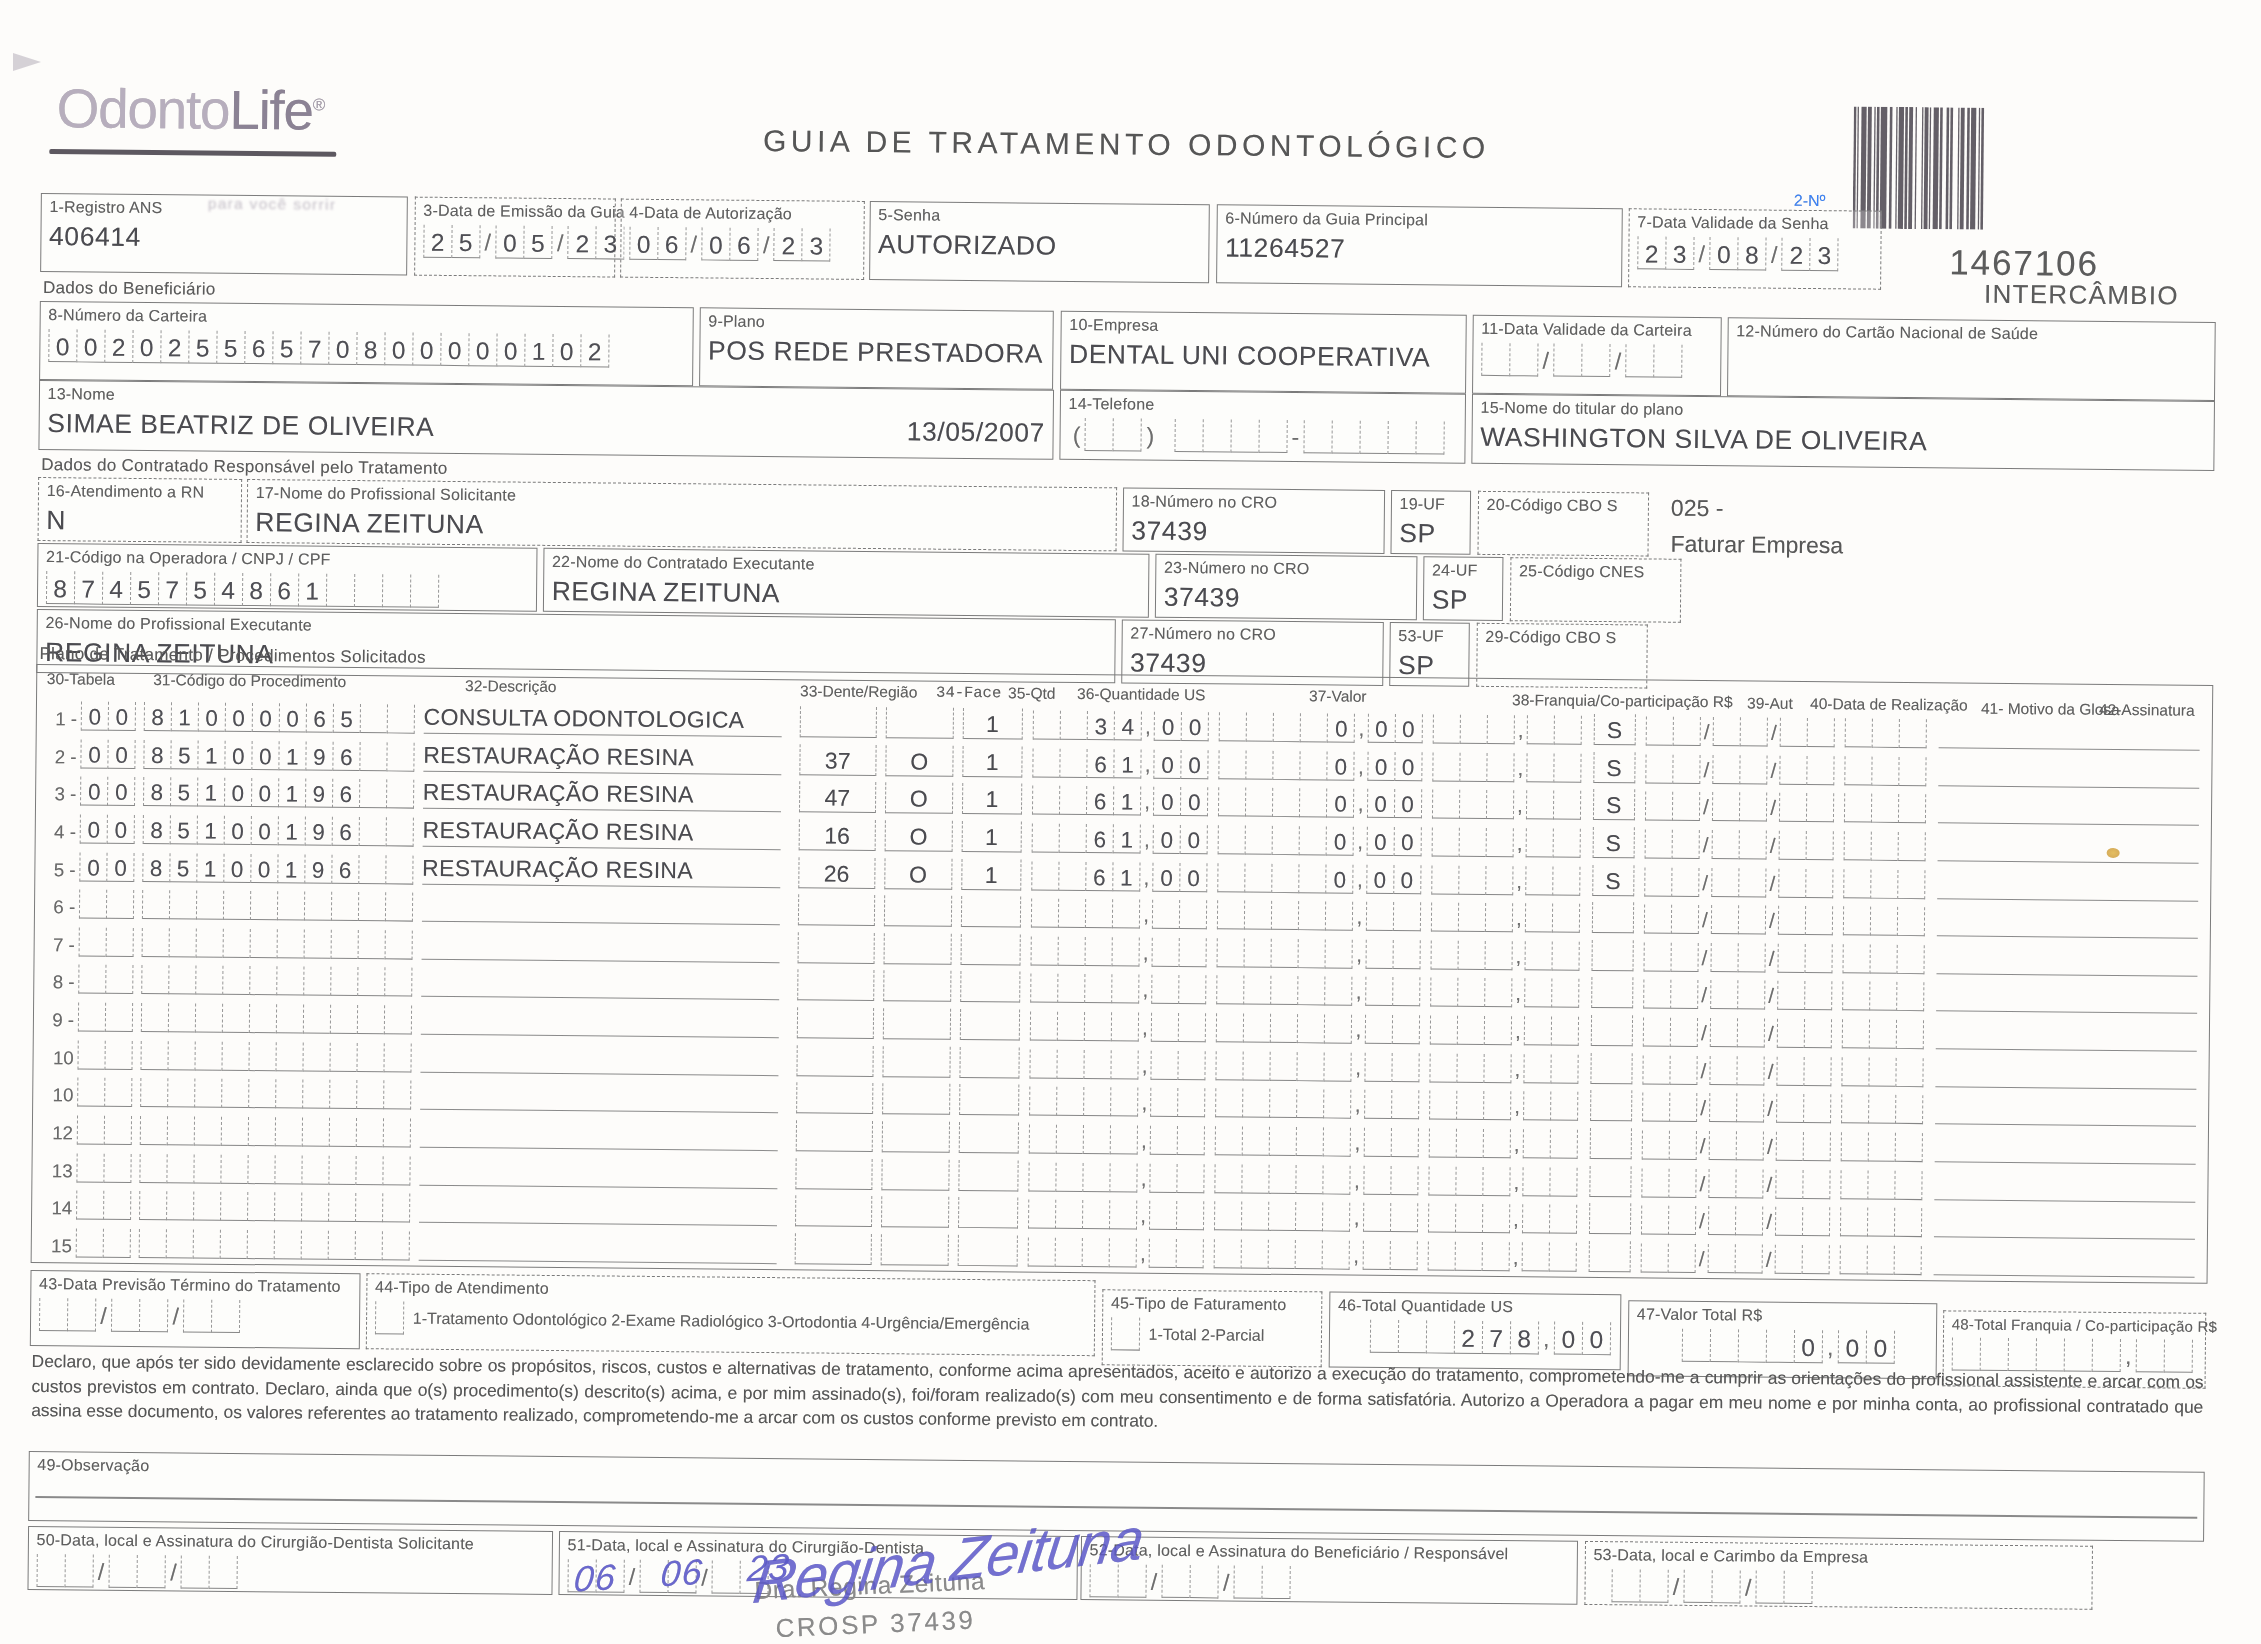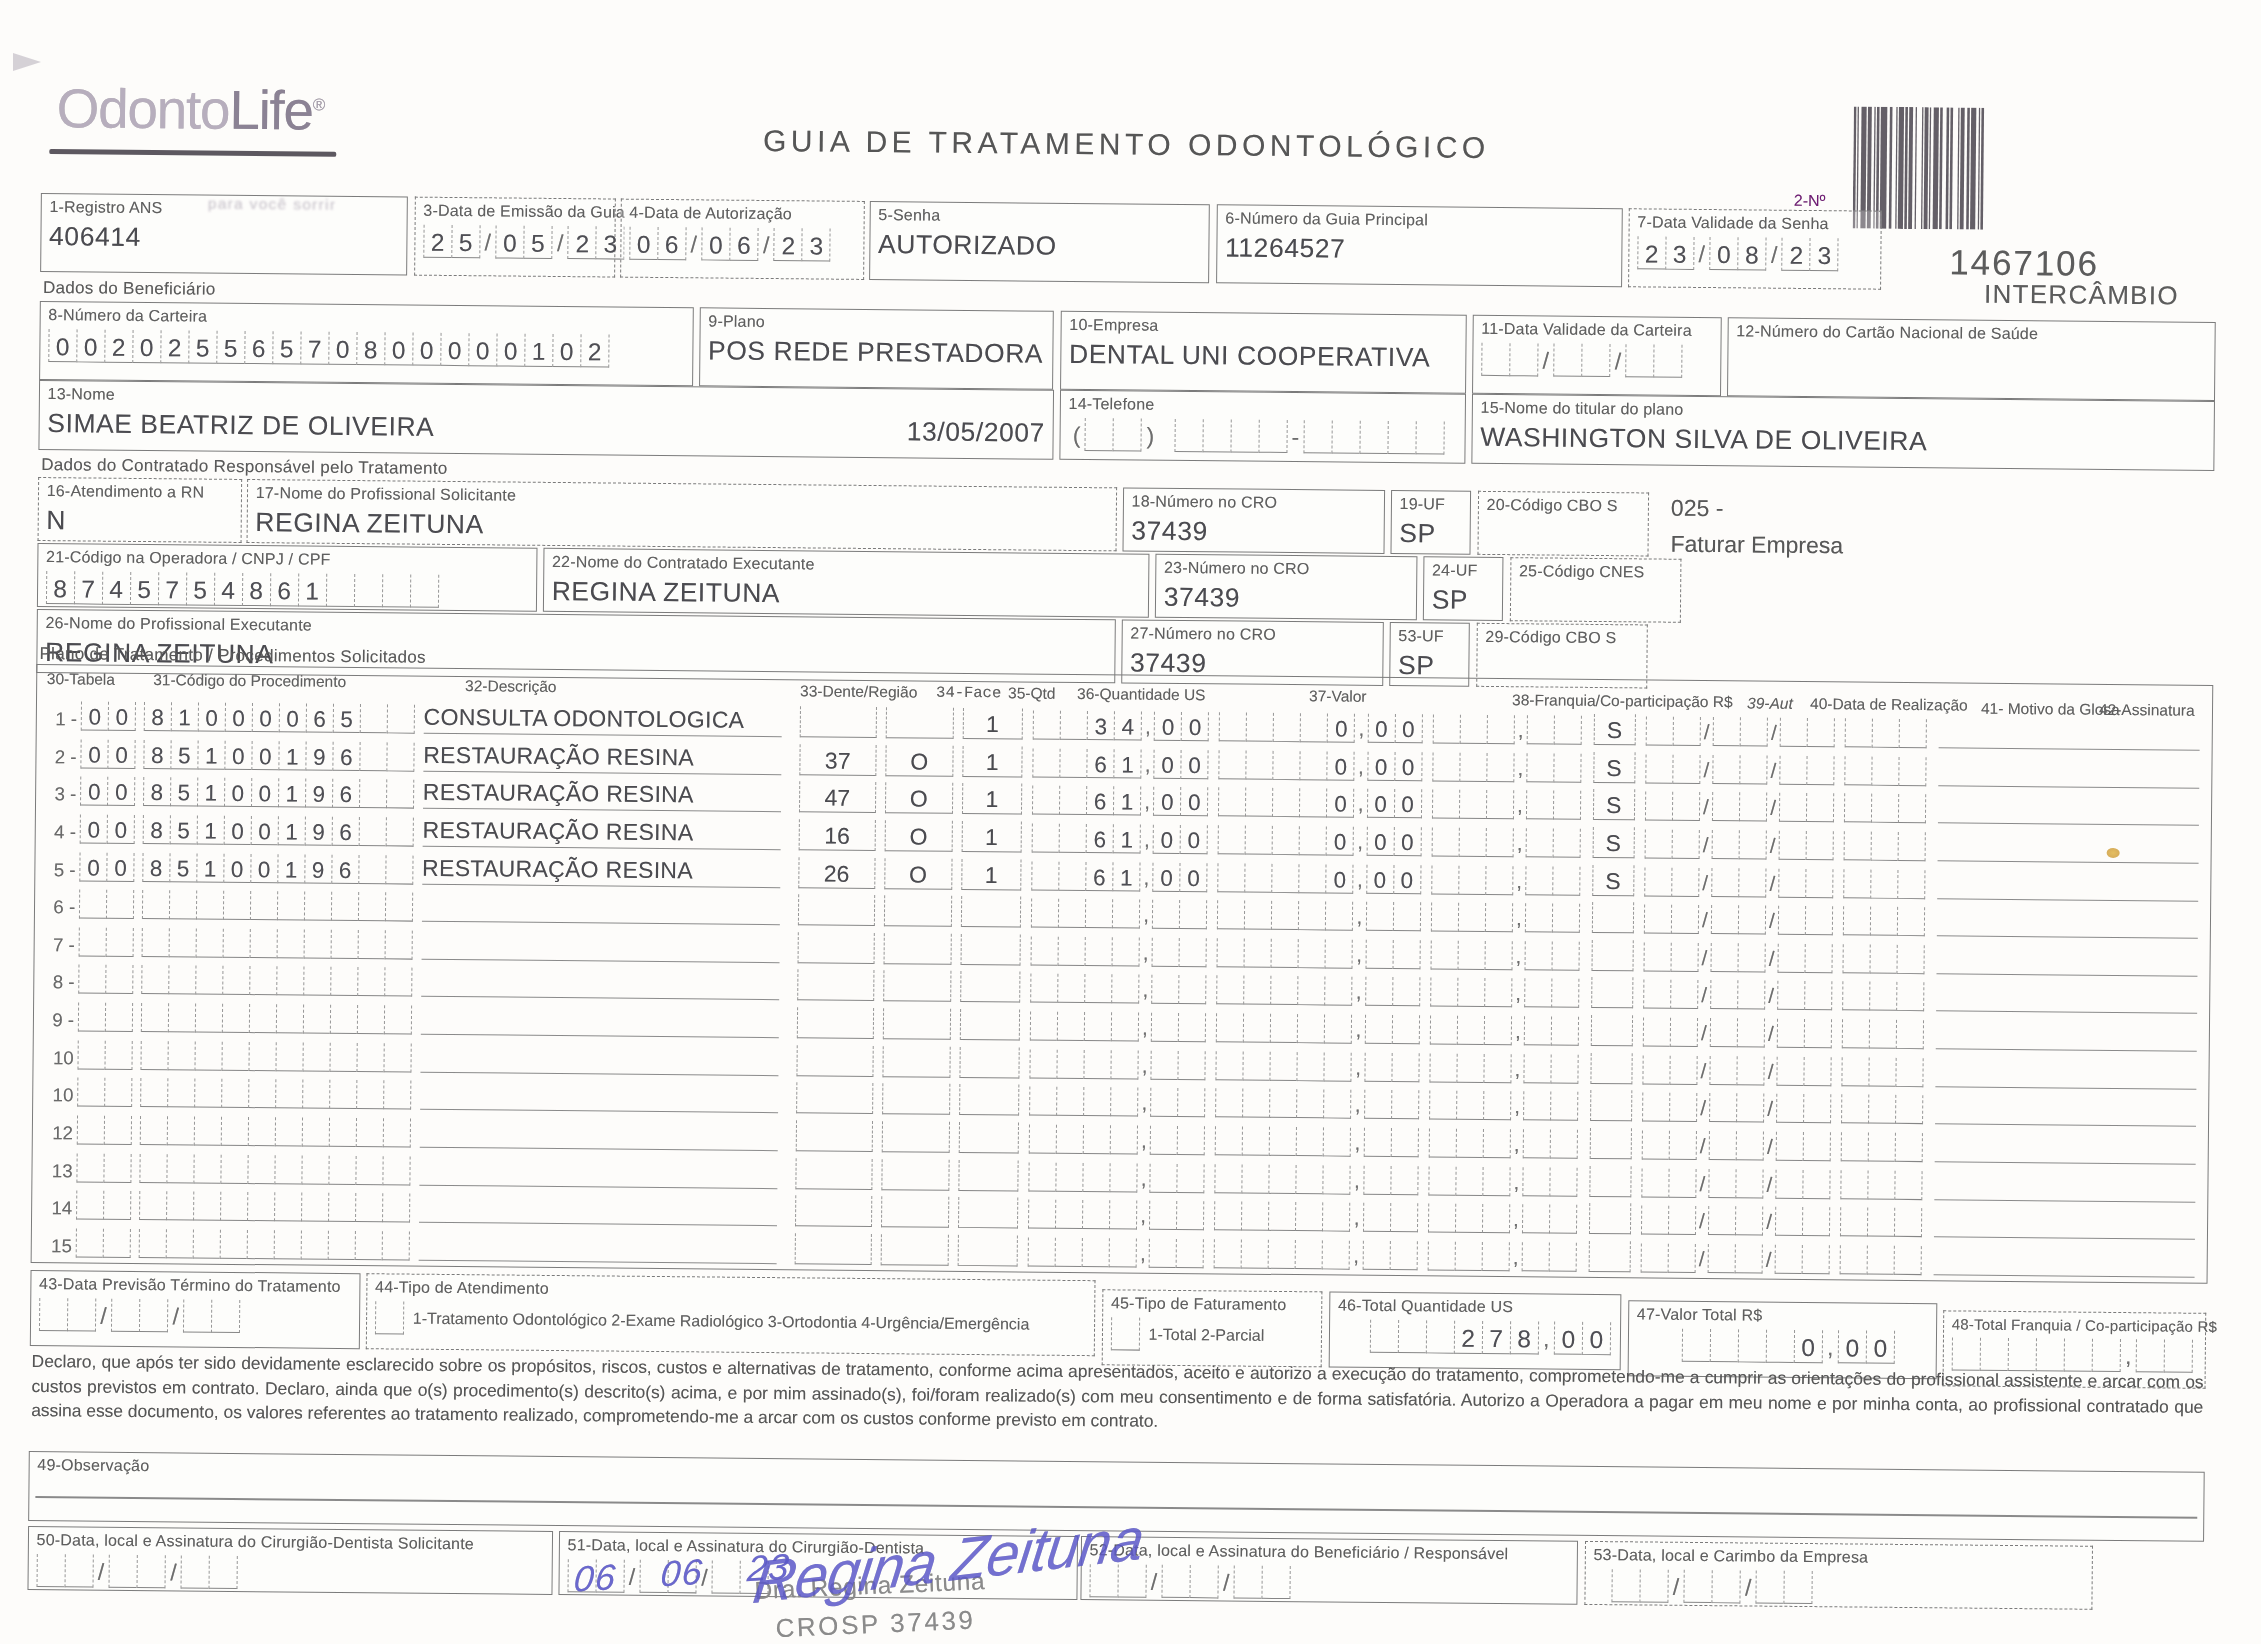--- a/index.html
+++ b/index.html
@@ -23,21 +23,21 @@
   
   .logo{position:absolute;left:57px;top:76px;width:399px;font-size:55px;letter-spacing:-1.3px;}
   .lg1{color:#b7aebd;}
   .lg2{color:#8b8294;}
   .logo sup{font-size:17px;color:#a59cab;}
   .strike{position:absolute;left:50px;top:149px;width:287px;height:4.5px;background:#5d5860;border-radius:1.9px;}
   .tagline{position:absolute;left:209px;top:193px;font-size:15.5px;color:#aaa2b0;filter:blur(1.3px);opacity:.8;letter-spacing:1.3px;}
   .title{position:absolute;left:702px;top:117px;width:850px;text-align:center;
          font-size:30px;color:#565656;letter-spacing:4.5px;}
   .barcode{position:absolute;left:1854px;top:89px;width:298px;height:122px;}
-  .bc-label{position:absolute;left:1795px;top:175px;font-size:16px;color:#701a75;}
+  .bc-label{position:absolute;left:1795px;top:175px;font-size:16px;color:#3b82f6;}
   .guide-num{position:absolute;left:1951px;top:224px;font-size:35px;color:#5c5c5c;letter-spacing:1.9px;}
   .guide-type{position:absolute;left:1986px;top:260px;font-size:26px;color:#5c5c5c;letter-spacing:1.3px;}
   
   .row13{display:flex;justify-content:space-between;align-items:flex-end;}
   
   .bill{position:absolute;left:1675px;top:474px;font-size:23px;color:#585858;line-height:36px;}
   
   .tbl{position:absolute;left:42px;top:664px;width:2177px;height:599px;border:1.3px solid #7b7b7b;box-sizing:border-box;}
   .tbl .clab{position:absolute;font-size:15.5px;color:#5f5f5f;white-space:nowrap;}
   .rows{position:absolute;left:5.2px;right:5.2px;top:30px;bottom:5.2px;display:flex;flex-direction:column;justify-content:space-between;}
@@ -340,21 +340,21 @@
   <div class="tbl">
     <span class="clab" style="left:9.7px;top:5.2px;">30-Tabela</span>
     <span class="clab" style="left:116px;top:5.2px;">31-Código do Procedimento</span>
     <span class="clab" style="left:428px;top:7.7px;">32-Descrição</span>
     <span class="clab" style="left:763px;top:10.3px;">33-Dente/Região</span>
     <span class="clab" style="left:899px;top:10.3px;font-family:Liberation Mono, monospace;">34-Face</span>
     <span class="clab" style="left:971px;top:10.3px;">35-Qtd</span>
     <span class="clab" style="left:1040px;top:10.3px;">36-Quantidade US</span>
     <span class="clab" style="left:1272px;top:10.3px;">37-Valor</span>
     <span class="clab" style="left:1475px;top:11.6px;">38-Franquia/Co-participação R$</span>
-    <span class="clab" style="left:1710px;top:13px;font-style:italic;">39-Aut</span>
+    <span class="clab" style="left:1710px;top:13px;">39-Aut</span>
     <span class="clab" style="left:1773px;top:13px;">40-Data de Realização</span>
     <span class="clab" style="left:1944px;top:15.5px;">41- Motivo da Glosa</span>
     <span class="clab" style="left:2062px;top:15.5px;">42-Assinatura</span>
     <div class="rows">
           <div class="proc-row">
             <span class="rn">1 -</span>
             <span class="cells c-tab">
               <span class="cell">0</span>
               <span class="cell cr">0</span>
             </span>

